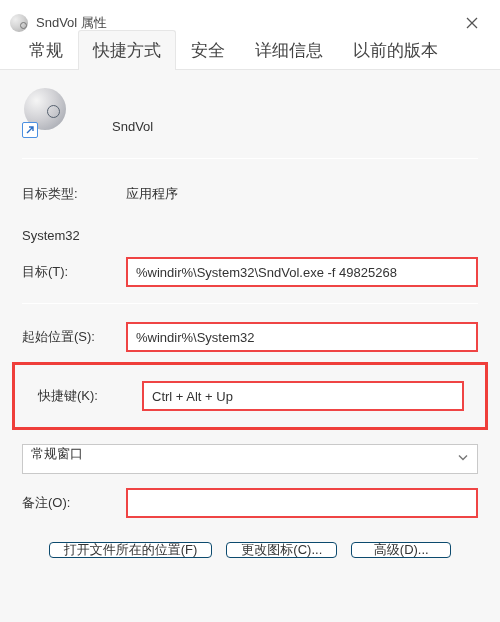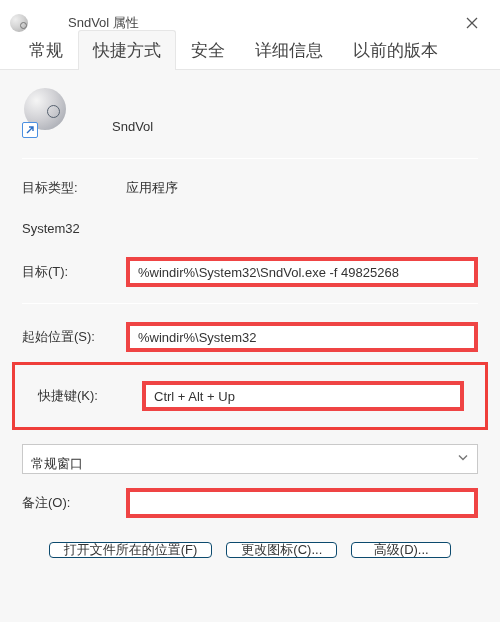--- a/index.html
+++ b/index.html
@@ -12,21 +12,20 @@
     width: 500px;
     height: 622px;
     overflow: hidden;
   }
   .titlebar {
     display: flex;
     align-items: center;
     height: 34px;
     padding: 12px 8px 0 10px;
     background: #fff;
-    gap: 32px;
   }
   .titlebar .title-icon {
     width: 18px; height: 18px;
     margin-right: 8px;
     display: inline-block;
     border-radius: 50%;
     background: radial-gradient(circle at 30% 30%, #eee 0%, #d4d4d4 45%, #a5a5a5 100%);
     position: relative;
   }
   .titlebar .title-icon::after{
@@ -104,49 +103,49 @@
   .divider {
     height: 1px; background: #e1e1e1; border-top:1px solid #fff; margin: 2px 0 14px 0;
   }
 
   .form-row {
     display: flex;
     align-items: center;
     min-height: 38px;
     margin-bottom: 6px;
   }
-  .form-row.static { min-height: 30px; margin-bottom:10px; }
+  .form-row.static { min-height: 30px; margin-bottom:10px;align-items:flex-end; }
   .form-label {
     width: 104px;
     flex: 0 0 104px;
     color: #333;
   }
   .form-value-static { color:#333; }
   .form-input {
     flex: 1 1 auto;
     height: 30px;
-    border: 4px solid #ef4444;
+    border: 2px solid #ef4444;
     background: #fff;
     padding: 0 8px;
     font-family: inherit;
     font-size: 13px;
     color: #333;
     outline: none;
   }
   .form-select {
     flex: 1 1 auto;
     height: 30px;
     border: 1px solid #c9c9c9;
     background: #fff;
     padding: 0 26px 0 8px;
     font-family: inherit;
     font-size: 13px;
     color: #333;
     position: relative;
-    display:flex; align-items:flex-end;
+    display:flex; align-items:flex-start;
   }
   .select-chevron {
     position:absolute; right:8px; top:50%; transform:translateY(-50%);
   }
   .select-chevron svg{ width:12px; height:12px; stroke:#777; fill:none; stroke-width:1.4; }
 
   .highlight-wrap {
     border: 3px solid #ef3e3a;
     padding: 12px 21px;
     margin: 4px -10px 10px -10px;

